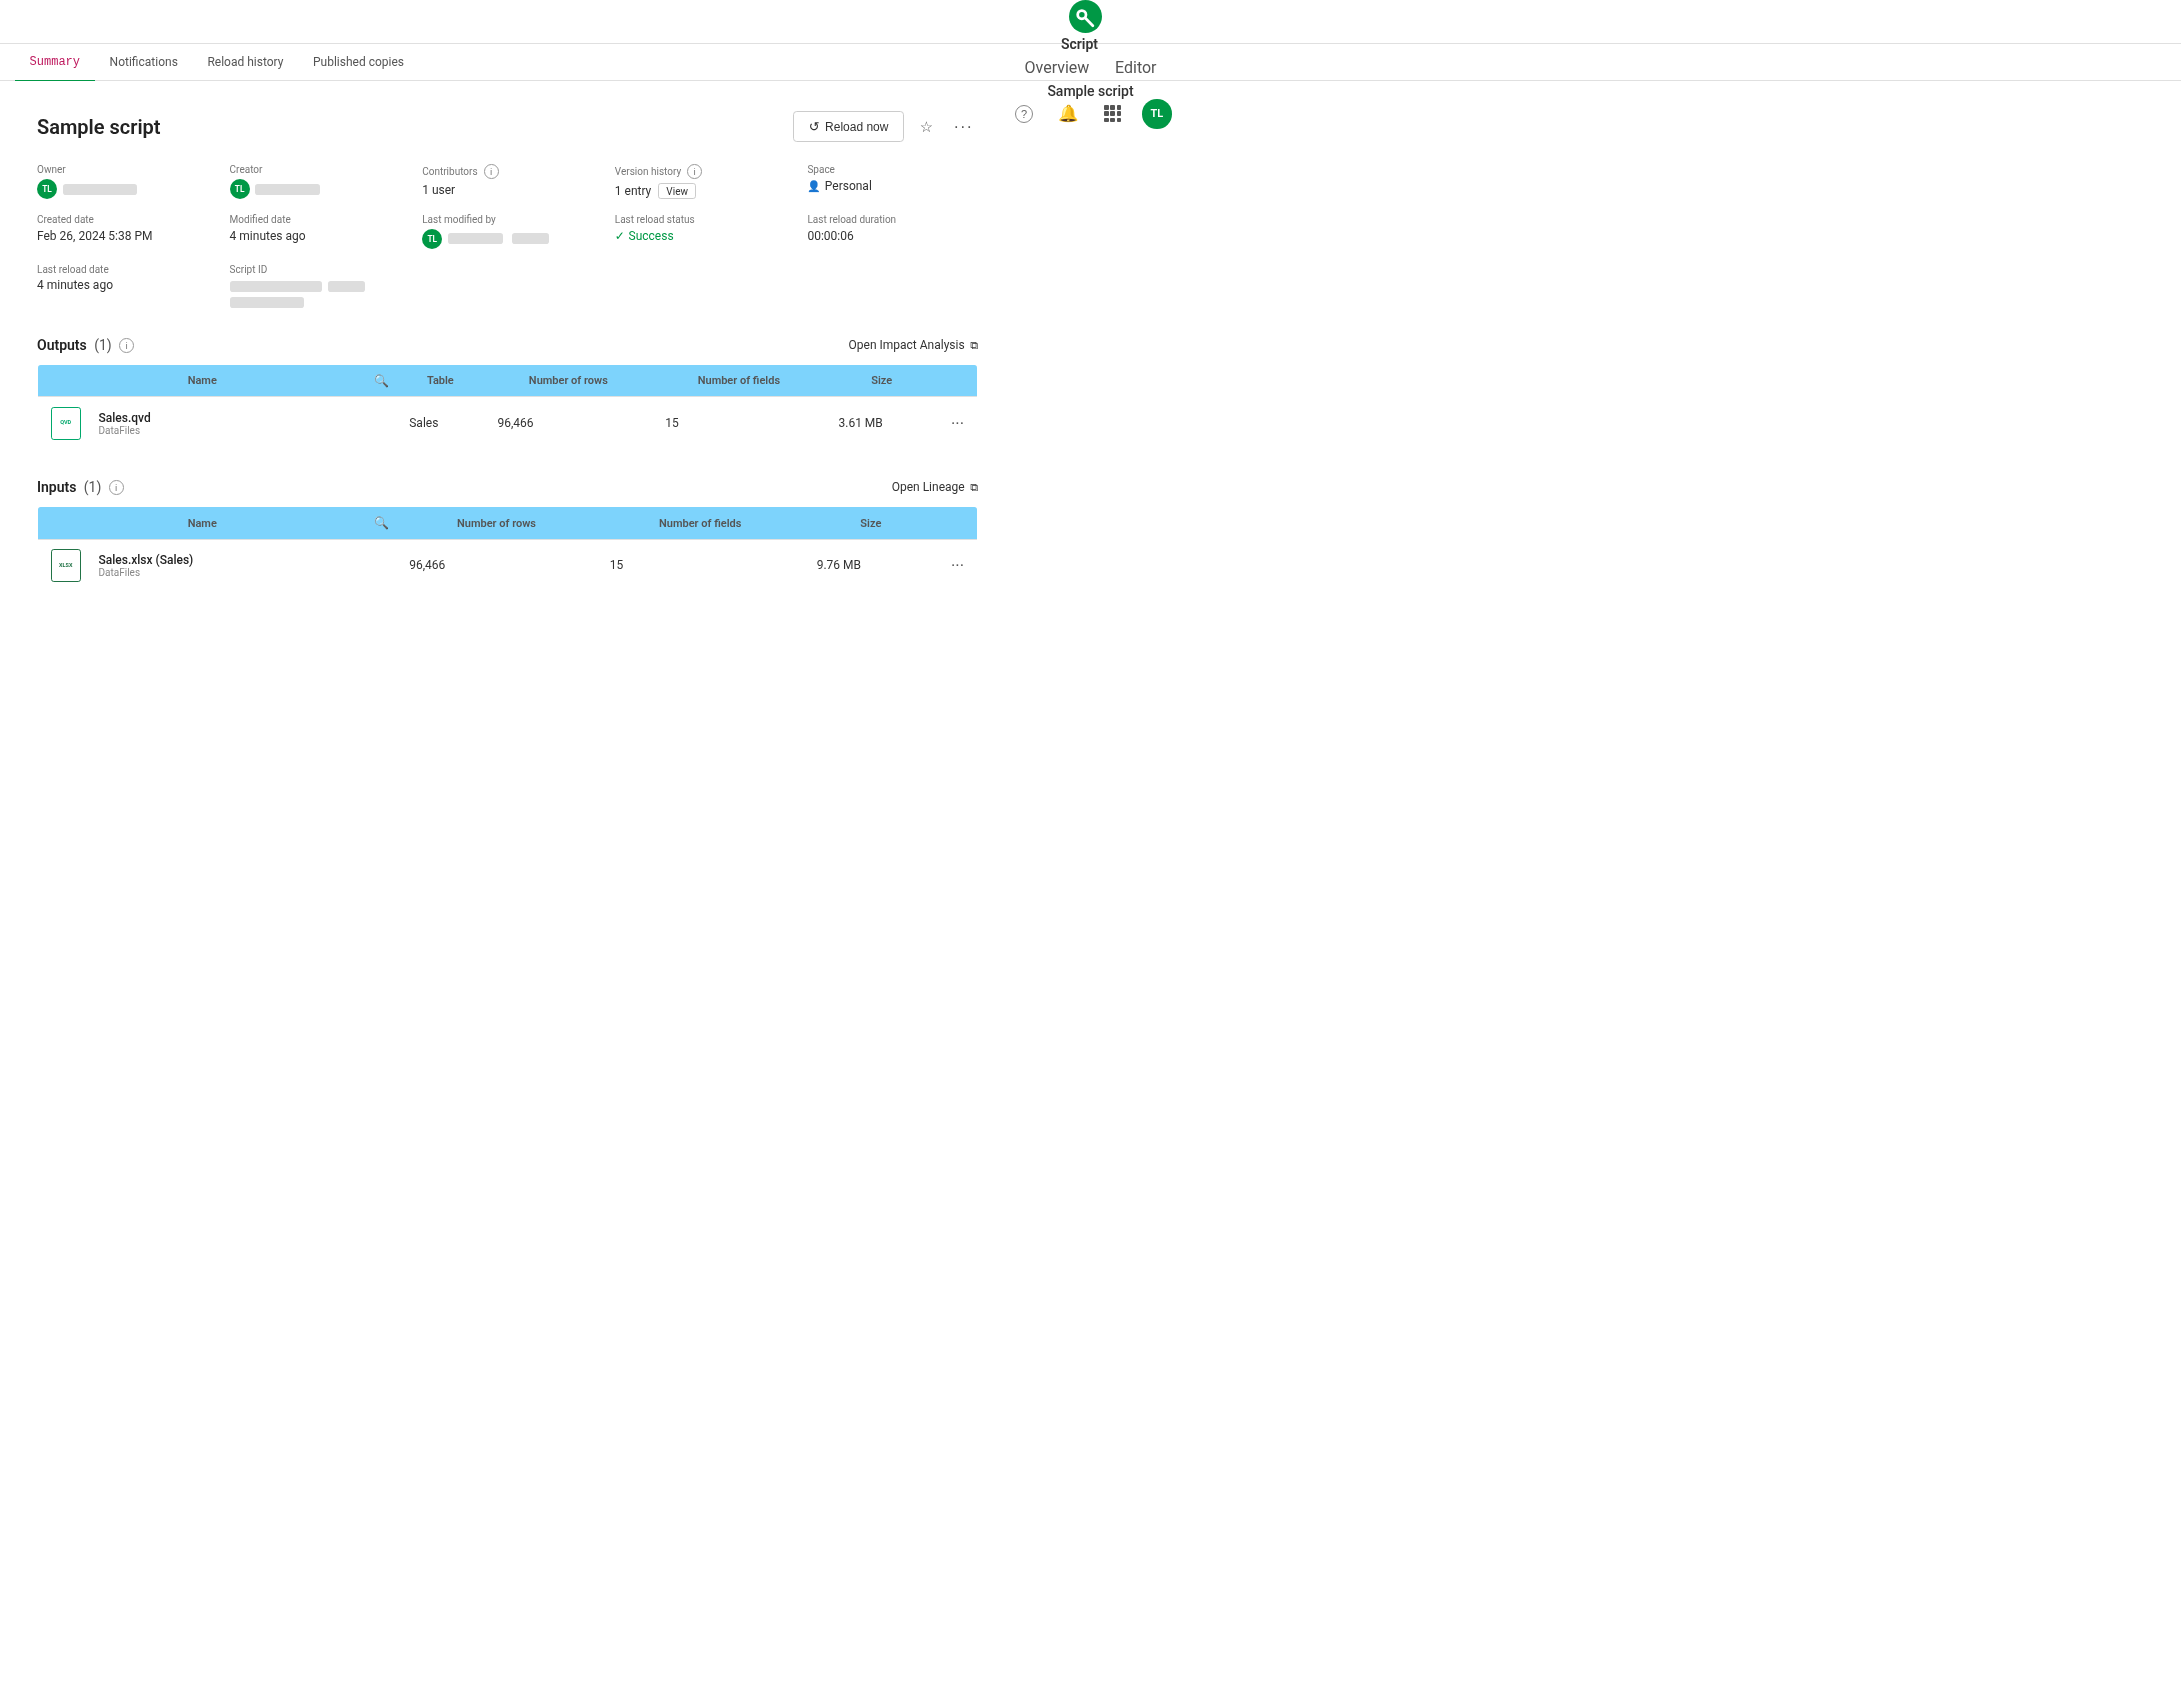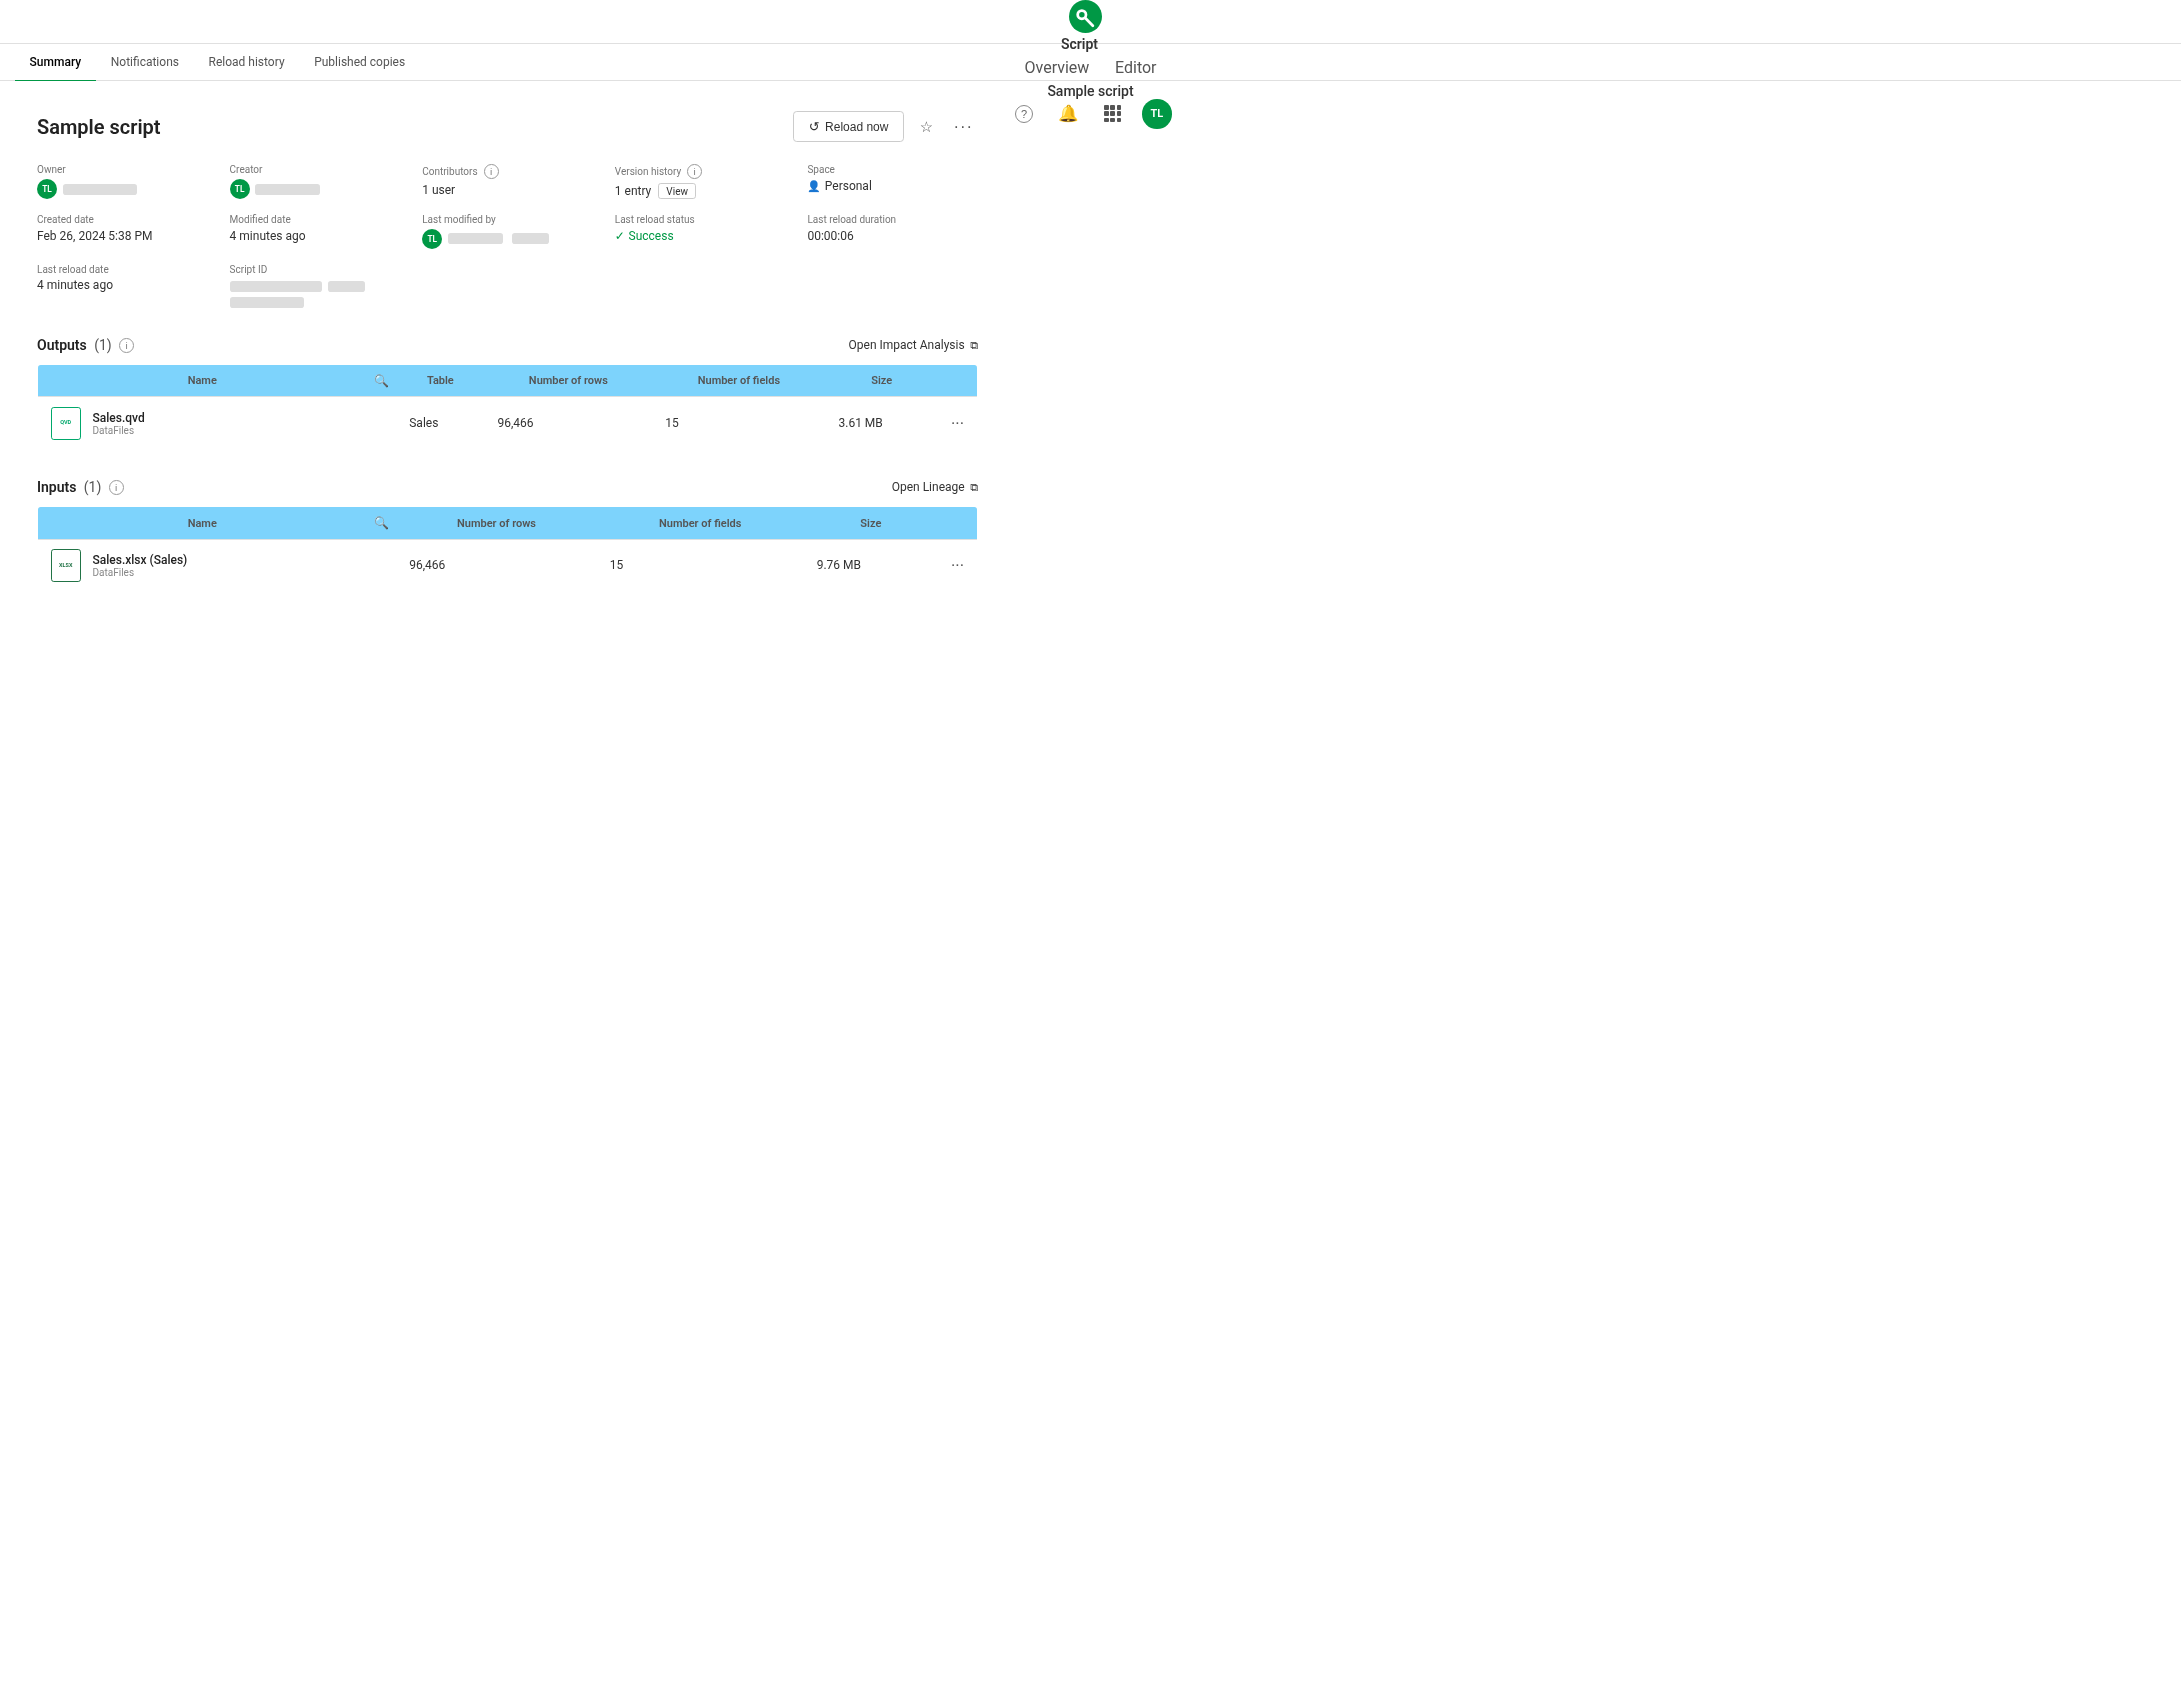--- a/index.html
+++ b/index.html
@@ -33,21 +33,21 @@
 
     
     .sub-nav {
       display: flex; padding: 0 14.8px; border-bottom: 0.9px solid #e0e0e0;
       background: #fff;
     }
     .sub-nav-tab {
       padding: 11px 14.8px; font-size: 12px; cursor: pointer; color: #555;
       border-bottom: 1.8px solid transparent; margin-bottom: -0.9px;
     }
-    .sub-nav-tab.active { color: #000000; border-bottom: 1.8px solid #009845; font-weight: 500; }
+    .sub-nav-tab.active { color: #be185d; border-bottom: 1.8px solid #009845; font-weight: 500; font-family: Liberation Mono, monospace; }
 
     
     .main { padding: 29.5px 37px; max-width: 1015px; }
 
     
     .page-title-row {
       display: flex; align-items: center; justify-content: space-between; margin-bottom: 22px;
     }
     .page-title { font-size: 20px; font-weight: 600; color: #222; }
     .page-title-actions { display: flex; align-items: center; gap: 7.4px; }
@@ -94,21 +94,21 @@
     
     .data-table { width: 100%; border-collapse: collapse; border: 0.9px solid #e0e0e0; border-radius: 3.7px; overflow: hidden; }
     .data-table th {
       text-align: center; padding: 9.2px 13px; font-size: 11px; font-weight: 600; color: #555;
       background: #7dd3fc; border-bottom: 0.9px solid #e0e0e0;
     }
     .data-table td { padding: 9.2px 13px; font-size: 12px; color: #333; border-bottom: 0.9px solid #f0f0f0; }
     .data-table tr:last-child td { border-bottom: none; }
     .th-name { width: 35%; }
     .th-search { width: 28px; padding: 0 7.4px !important; }
-    .file-cell { display: flex; align-items: center; gap: 12px; }
+    .file-cell { display: flex; align-items: center; gap: 18px; }
     .file-icon {
       width: 29.5px; height: 33px; border: 0.9px solid #ccc; border-radius: 2.8px;
       display: flex; align-items: center; justify-content: center; flex-shrink: 0;
       font-size: 6.5px; font-weight: 700; color: #fff; flex-direction: column;
       position: relative; background: #fff;
     }
     .file-icon-qvd { border-color: #00a86b; }
     .file-icon-xlsx { border-color: #217346; }
     .file-name { font-size: 12px; font-weight: 500; color: #222; }
     .file-path { font-size: 10px; color: #888; }

